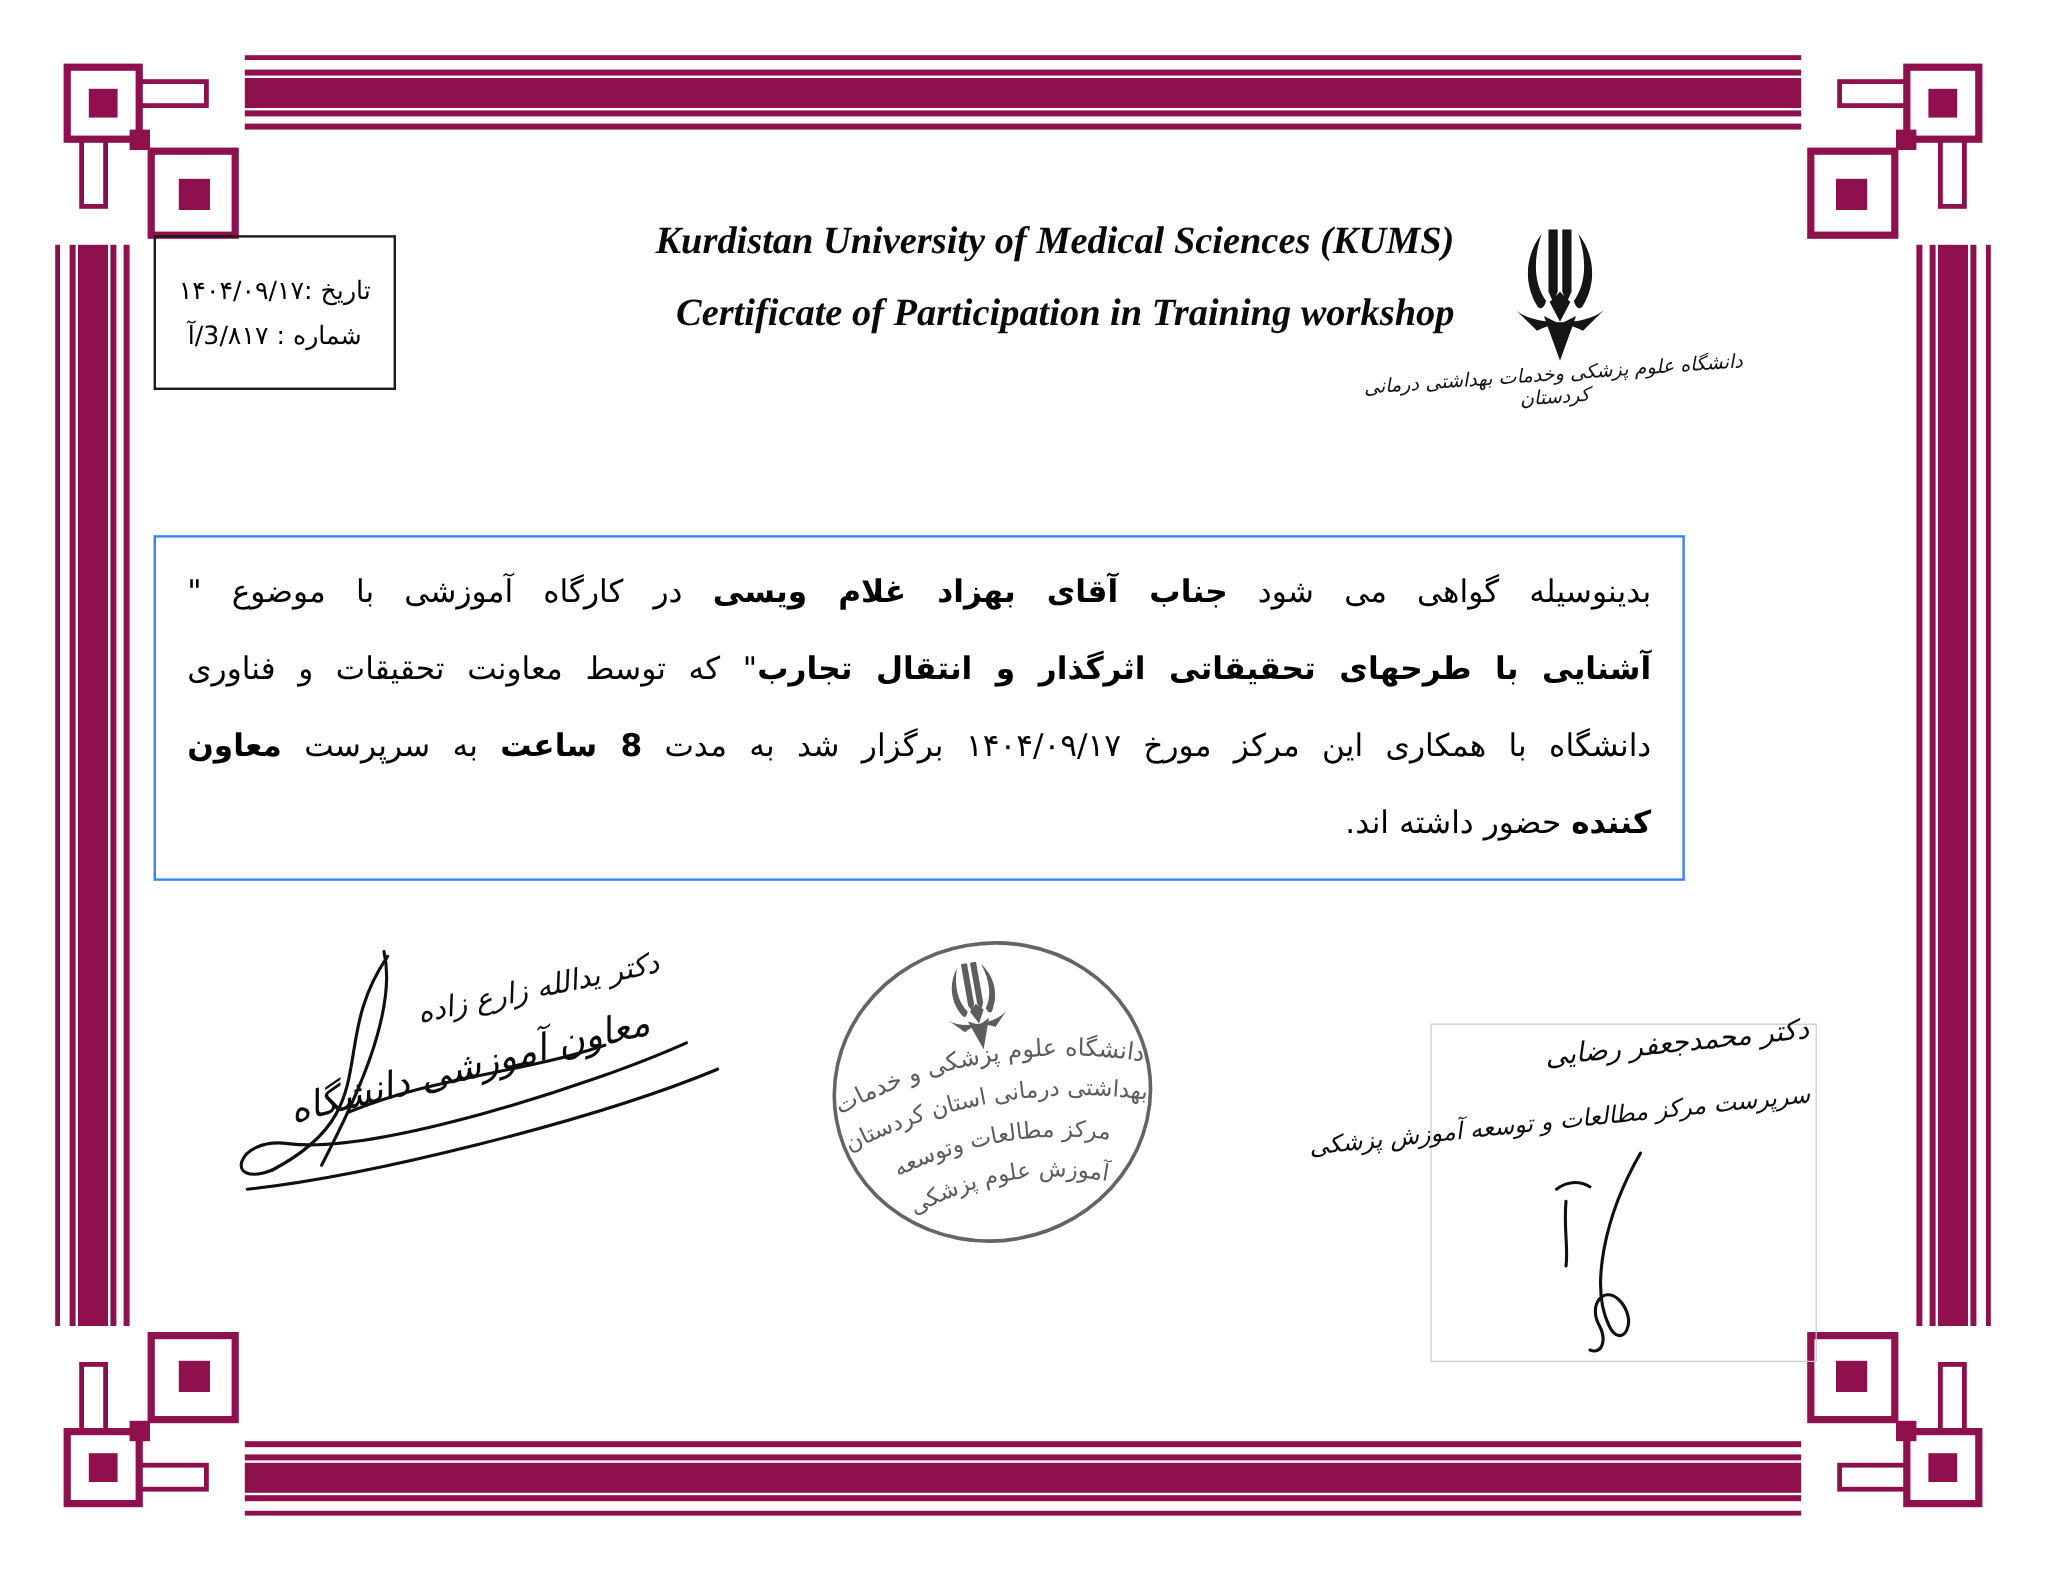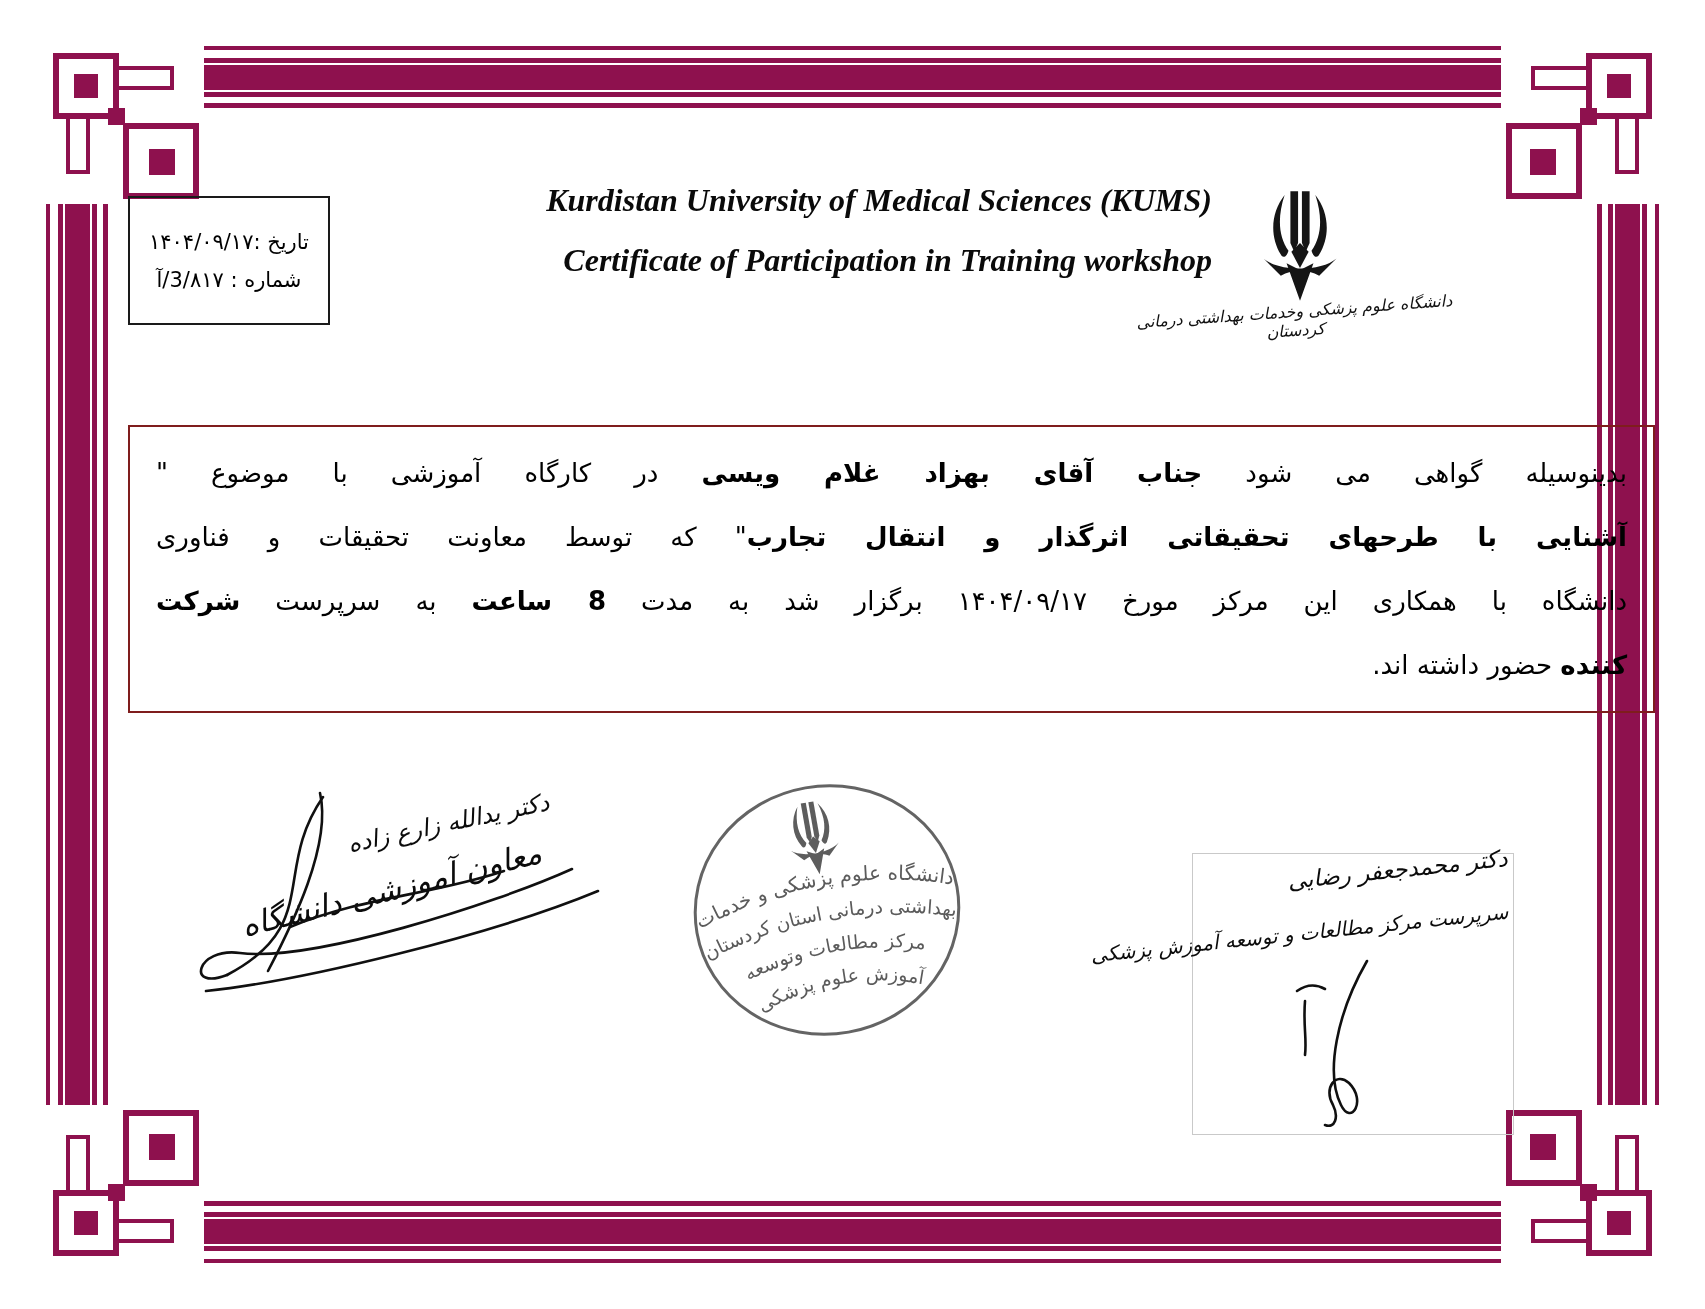--- a/index.html
+++ b/index.html
@@ -21,22 +21,22 @@
   .titles{position:absolute;left:332px;top:170px;width:880px;text-align:right;
           font-family:"Liberation Serif",serif;font-weight:bold;font-style:italic;
           font-size:32px;line-height:60px;color:#0a0a0a;}
 
   
   .logo-emblem{position:absolute;left:1252px;top:186px;width:96px;height:118px;}
   .logo-caption{position:absolute;left:1130px;top:302px;width:330px;text-align:center;
                 font-size:16px;font-style:italic;transform:rotate(-4deg);color:#111;}
 
   
-  .body-box{position:absolute;left:128px;top:425px;width:1527px;height:288px;
-            border:2px solid #7f1d1d;box-sizing:border-box;direction:rtl;
+  .body-box{position:absolute;left:128px;top:446px;width:1276px;height:288px;
+            border:2px solid #3b82f6;box-sizing:border-box;direction:rtl;
             padding:14px 26px 0 26px;}
   .body-line{direction:rtl;height:64px;line-height:64px;white-space:nowrap;
              font-size:26px;text-align:justify;text-align-last:justify;}
   .body-line:last-child{text-align-last:right;}
   .body-line .b{font-weight:bold;}
 
   
   .sig-text{position:absolute;direction:rtl;white-space:nowrap;font-style:italic;color:#0b0b0b;}
   .sig-left-name{left:262px;top:818px;width:290px;font-size:24px;transform:rotate(-12deg);}
   .sig-left-role{left:196px;top:876px;width:350px;font-size:31px;transform:rotate(-14deg);letter-spacing:2px;}
@@ -121,21 +121,21 @@
 
     <svg class="logo-emblem" viewBox="0 0 100 120">
       <use href="#emblem" fill="#151515"></use>
     </svg>
     <div class="logo-caption">دانشگاه علوم پزشکی وخدمات بهداشتی درمانی کردستان</div>
 
     <div class="body-box">
       <div>
           <div class="body-line"><span>بدینوسیله گواهی می شود  </span><span class="b">جناب آقای بهزاد غلام ویسی</span><span> در کارگاه آموزشی  با  موضوع " </span></div>
           <div class="body-line"><span class="b">آشنایی با طرحهای تحقیقاتی اثرگذار و انتقال تجارب</span><span>" که توسط معاونت تحقیقات و فناوری</span></div>
-          <div class="body-line"><span>دانشگاه با همکاری این مرکز مورخ ۱۴۰۴/۰۹/۱۷ برگزار شد به مدت </span><span class="b">8 ساعت</span><span> به سرپرست </span><span class="b">شرکت</span></div>
+          <div class="body-line"><span>دانشگاه با همکاری این مرکز مورخ ۱۴۰۴/۰۹/۱۷ برگزار شد به مدت </span><span class="b">8 ساعت</span><span> به سرپرست </span><span class="b">معاون</span></div>
           <div class="body-line"><span class="b">کننده</span><span> حضور داشته اند.</span></div>
         </div>
     </div>
 
     <div class="sig-text sig-left-name">دکتر یدالله زارع زاده</div>
     <div class="sig-text sig-left-role">معاون آموزشی دانشگاه</div>
     <svg class="sig-left-strokes" width="440" height="250" viewBox="0 0 440 250">
       <path class="hand" d="M150,18 C162,70 122,150 98,196"></path>
       <path class="hand" d="M153,22 C102,96 152,150 57,200"></path>
       <path class="hand" d="M57,200 C16,216 26,172 70,178 C142,187 322,130 402,94"></path>

